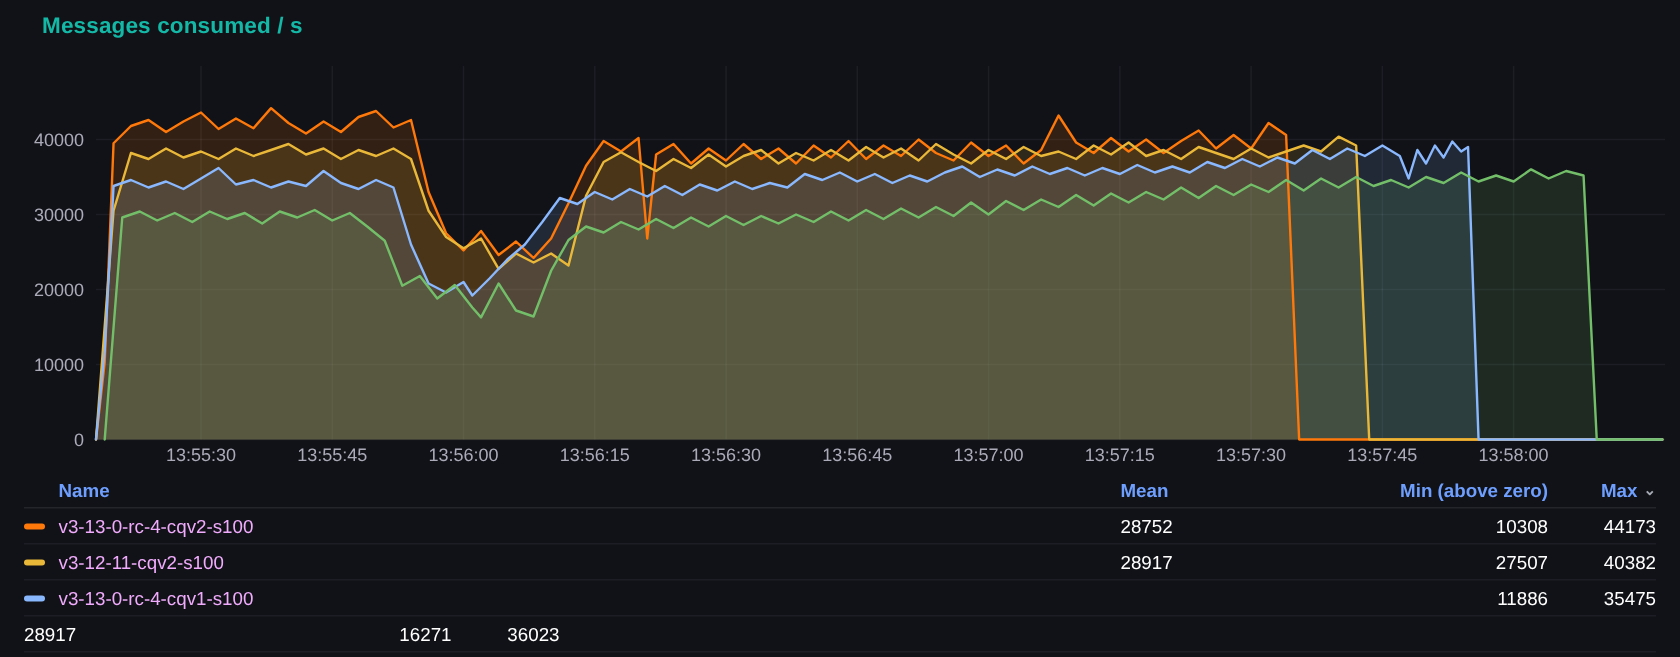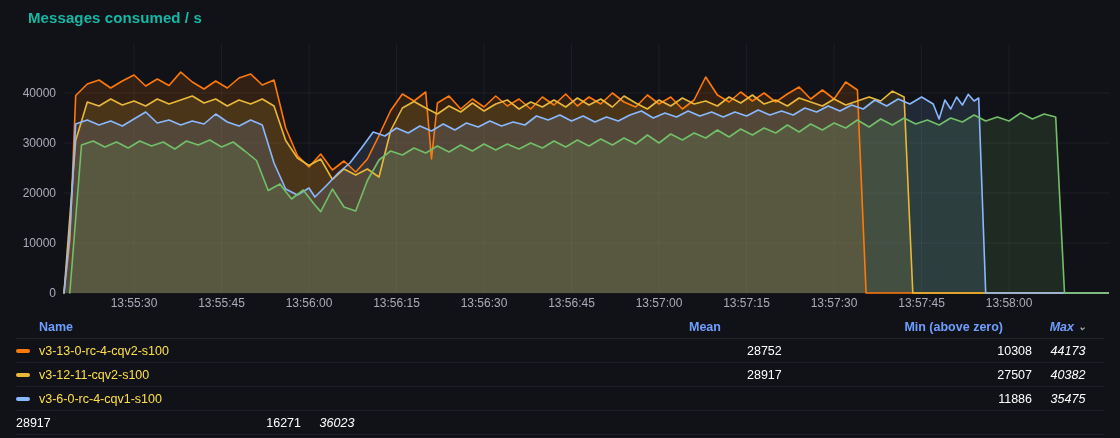--- a/index.html
+++ b/index.html
@@ -18,38 +18,38 @@
   .chart-wrap{position:absolute;left:0;top:44px;width:1120px;height:270px;}
   .chart-wrap svg{display:block;}
   .axis-label{fill:rgba(204,204,220,.82);font-size:12px;font-family:"Liberation Sans",sans-serif;}
   .legend{
     position:absolute;left:16px;right:16px;top:315px;
     font-size:12.5px;color:#d8d9da;
   }
   .legend-header{
     display:flex;align-items:center;height:23px;
     border-bottom:1px solid rgba(204,204,220,.10);
-    font-weight:700;color:#6e9fff;gap:29px;
+    font-weight:700;color:#6e9fff;
   }
   .legend-row{
     display:flex;align-items:center;height:23px;
     border-bottom:1px solid rgba(204,204,220,.07);
     cursor:pointer;
   }
   .col-name{flex:1;display:flex;align-items:center;min-width:0;}
   .col-mean{width:150px;}
   .col-min{width:135px;text-align:right;}
-  .col-max{width:72px;text-align:center;font-style:italic;}
+  .col-max{width:72px;text-align:right;}
   .legend-header .col-name{padding-left:23px;}
   .legend-header .col-mean,.legend-header .col-min,.legend-header .col-max{cursor:pointer;}
   .swatch{
     width:14px;height:4px;border-radius:2px;margin-right:9px;flex:none;
   }
   .series-label{
-    white-space:nowrap;overflow:hidden;text-overflow:ellipsis;color:#fde047;
+    white-space:nowrap;overflow:hidden;text-overflow:ellipsis;color:#f0abfc;
   }
   .sort-caret{
     display:inline-block;margin-left:4px;color:#a5aab3;
     font-size:10px;transform:translateY(-1px);
   }
   .num{font-variant-numeric:tabular-nums;color:#ffffff;}
 </style>
 </head>
 <body>
 
@@ -133,21 +133,21 @@
             <span class="swatch" style="background: rgb(234, 184, 57);"></span>
             <span class="series-label">v3-12-11-cqv2-s100</span>
           </div>
           <div class="col-mean num">28917</div>
           <div class="col-min num">27507</div>
           <div class="col-max num">40382</div>
         </div>
         <div class="legend-row">
           <div class="col-name">
             <span class="swatch" style="background: rgb(138, 184, 255);"></span>
-            <span class="series-label">v3-6-0-rc-4-cqv1-s100</span>
+            <span class="series-label">v3-13-0-rc-4-cqv1-s100</span>
           </div>
           <div class="col-min num">11886</div>
           <div class="col-max num">35475</div>
         </div>
         <div class="legend-row">
           <div class="col-mean num">28917</div>
           <div class="col-min num">16271</div>
           <div class="col-max num">36023</div>
         </div>
       </div>

